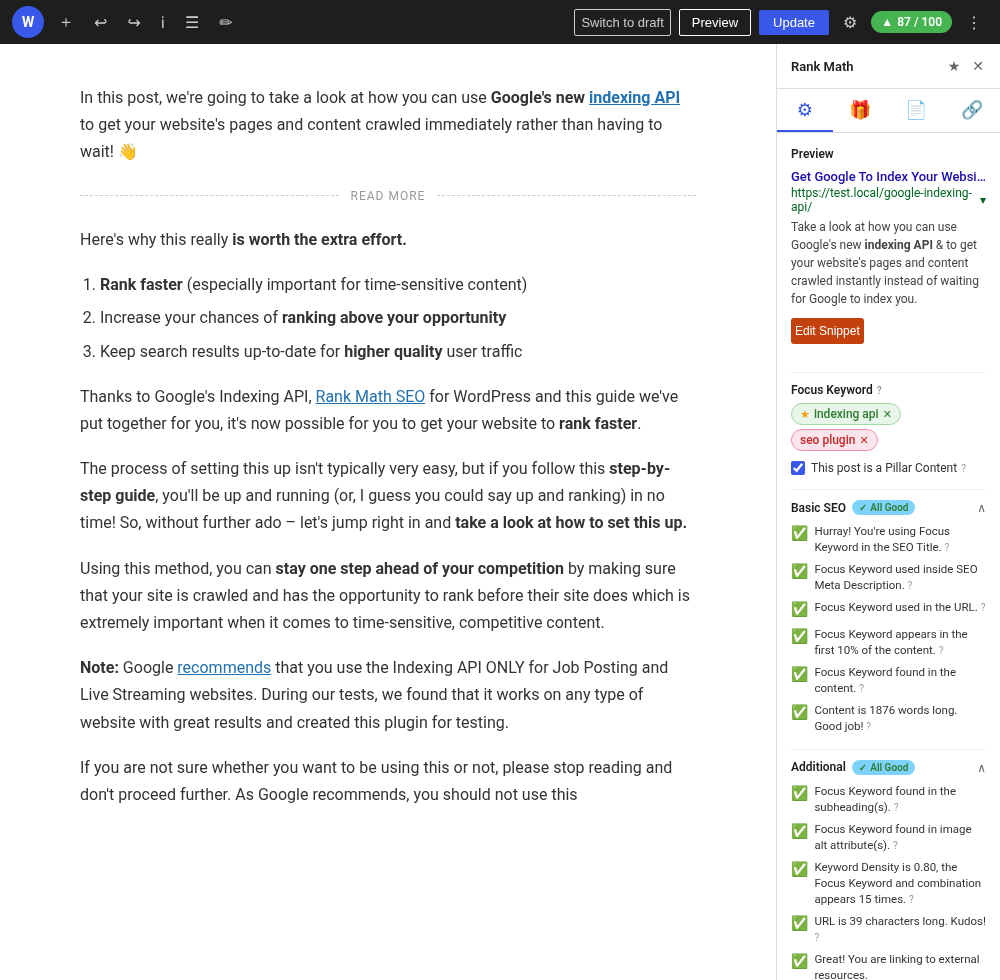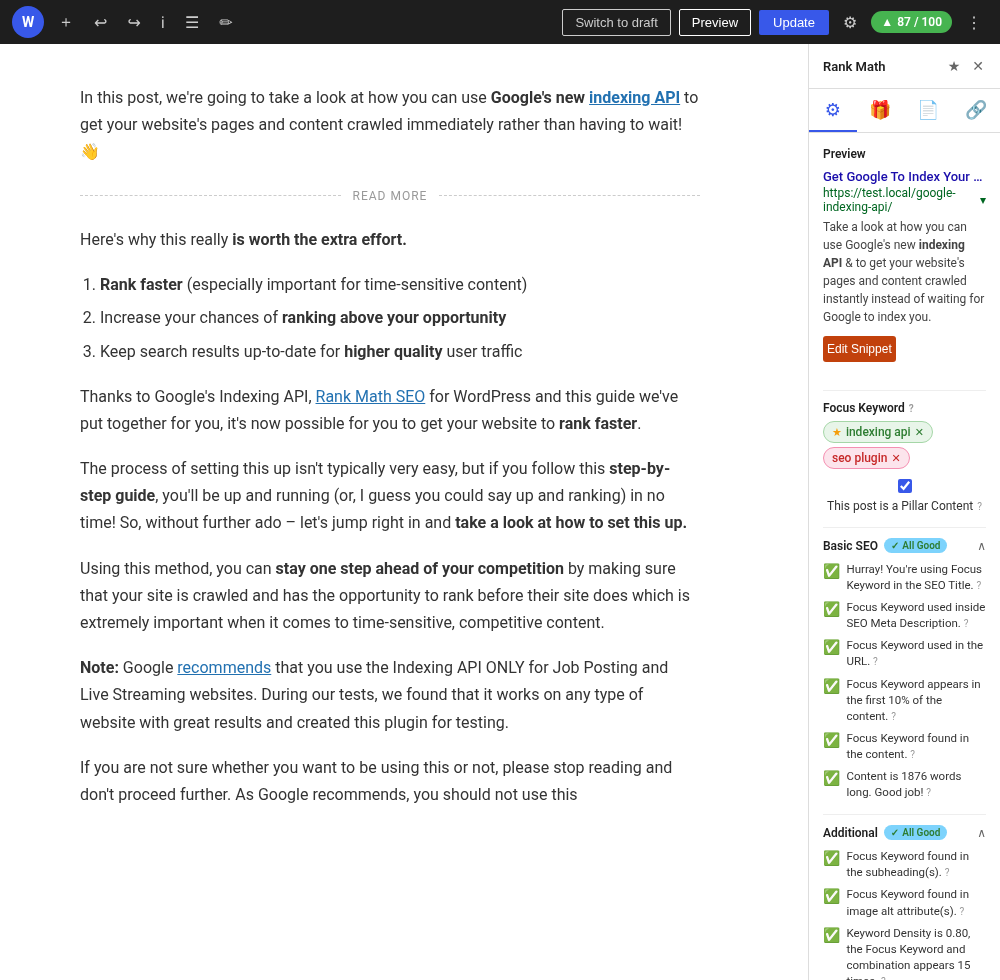--- a/index.html
+++ b/index.html
@@ -11,21 +11,21 @@
     }
     .toolbar-left { display: flex; align-items: center; gap: 8px; }
     .toolbar-right { display: flex; align-items: center; gap: 8px; margin-left: auto; }
     .wp-logo {
       width: 32px; height: 32px; background: #3858e9; border-radius: 50%; display: flex; align-items: center; justify-content: center; color: #fff; font-size: 14px; font-weight: bold; flex-shrink: 0;
     }
     .toolbar-icon-btn {
       background: none; border: none; color: #ccc; cursor: pointer; padding: 4px 6px; border-radius: 4px; font-size: 16px; display: flex; align-items: center; justify-content: center;
     }
     .btn-switch-draft {
-      background: none; border: 1px solid #ccc; color: #ccc; padding: 5px 12px; border-radius: 2px; cursor: pointer; font-size: 13px;
+      background: none; border: 1px solid #ccc; color: #ccc; padding: 5px 6px; border-radius: 2px; cursor: pointer; font-size: 13px;
     }
     .btn-preview {
       background: none; border: 1px solid #fff; color: #fff; padding: 5px 12px; border-radius: 2px; cursor: pointer; font-size: 13px;
     }
     .btn-update {
       background: #3858e9; border: none; color: #fff; padding: 5px 14px; border-radius: 2px; cursor: pointer; font-size: 13px; font-weight: 500;
     }
     .score-badge {
       background: #46b450; color: #fff; border-radius: 14px; padding: 4px 10px; font-size: 12px; font-weight: 600; display: flex; align-items: center; gap: 4px;
     }
@@ -56,21 +56,21 @@
 
     .read-more-divider {
       display: flex; align-items: center; gap: 12px; margin: 20px 0; color: #999; font-size: 12px; letter-spacing: 1px;
     }
     .read-more-divider::before, .read-more-divider::after {
       content: ''; flex: 1; border-top: 1px dashed #ccc;
     }
 
     
     .rm-sidebar {
-      width: 192px; border-left: 1px solid #ddd; display: flex; flex-direction: column; background: #fff; flex-shrink: 0;
+      width: 224px; border-left: 1px solid #ddd; display: flex; flex-direction: column; background: #fff; flex-shrink: 0;
     }
 
     .rm-header {
       display: flex; align-items: center; justify-content: space-between; padding: 12px 14px; border-bottom: 1px solid #ddd;
     }
     .rm-title { font-size: 13px; font-weight: 600; color: #1e1e1e; }
     .rm-header-icons { display: flex; gap: 8px; }
     .rm-icon-btn { background: none; border: none; cursor: pointer; color: #666; font-size: 14px; padding: 2px; }
 
     .rm-tabs {
@@ -99,21 +99,21 @@
     .focus-keyword-label { font-size: 12px; font-weight: 600; color: #1e1e1e; margin-bottom: 6px; display: flex; align-items: center; gap: 4px; }
     .keyword-tags { display: flex; flex-wrap: wrap; gap: 4px; margin-bottom: 10px; }
     .keyword-tag {
       display: flex; align-items: center; gap: 4px; padding: 3px 8px; border-radius: 12px; font-size: 12px; font-weight: 500;
     }
     .keyword-tag.green { background: #e8f5e9; color: #2e7d32; border: 1px solid #a5d6a7; }
     .keyword-tag.red { background: #fce4ec; color: #c62828; border: 1px solid #f48fb1; }
     .tag-remove { cursor: pointer; font-size: 11px; color: inherit; }
     .star-icon { color: #f59e0b; font-size: 11px; }
 
-    .pillar-content-row { display: flex; align-items: center; gap: 6px; margin-bottom: 14px; flex-direction: column; }
+    .pillar-content-row { display: flex; align-items: center; gap: 6px; margin-bottom: 14px; }
     .pillar-checkbox { width: 14px; height: 14px; accent-color: #3858e9; }
     .pillar-label { font-size: 12px; color: #333; display: flex; align-items: center; gap: 4px; }
 
     
     .seo-section { margin-bottom: 14px; }
     .seo-section-header {
       display: flex; align-items: flex-end; justify-content: space-between; margin-bottom: 8px; cursor: pointer;
     }
     .seo-section-title-row { display: flex; align-items: center; gap: 6px; }
     .seo-section-title { font-size: 12px; font-weight: 600; color: #1e1e1e; }

